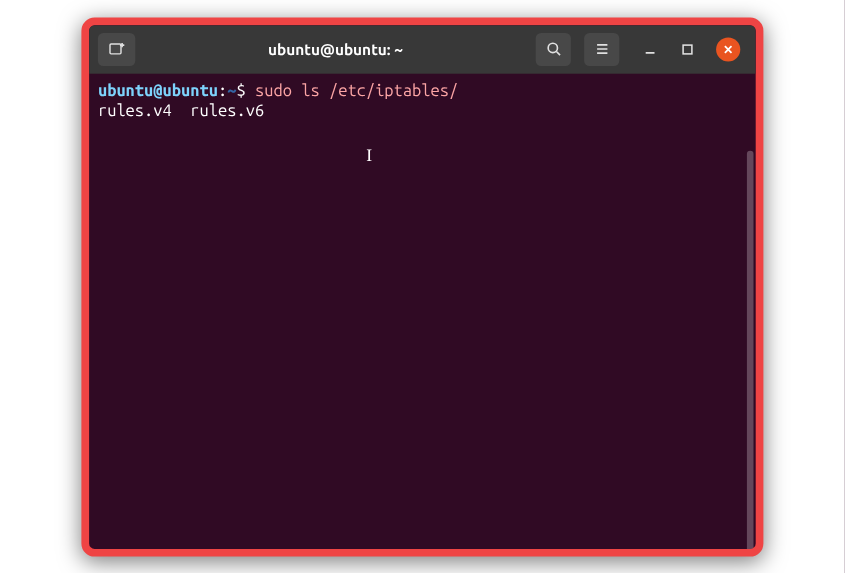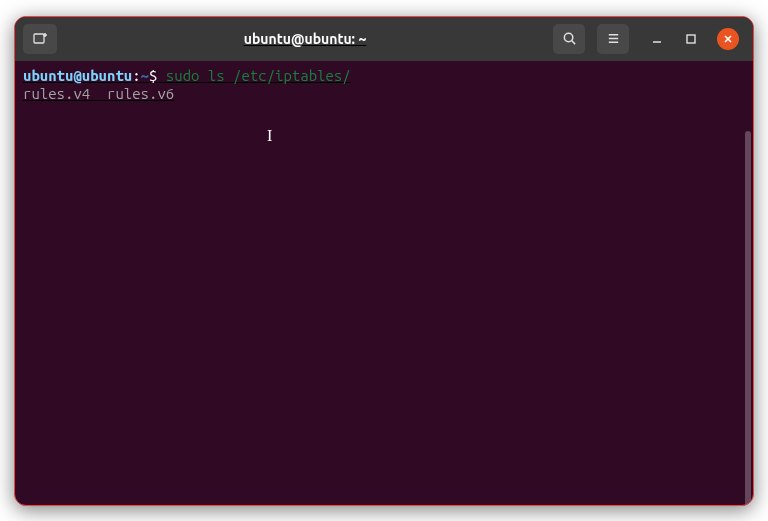--- a/index.html
+++ b/index.html
@@ -10,29 +10,28 @@
     body {
       width: 768px;
       height: 521px;
       background: #fff;
       display: flex;
       align-items: center;
       justify-content: center;
       font-family: "Ubuntu Mono", "DejaVu Sans Mono", monospace;
     }
     .window {
-      width: 740px;
+      width: 620px;
       height: 490px;
       background: #300a24;
       border-radius: 12px;
       overflow: hidden;
       box-shadow: 0 4px 20px rgba(0,0,0,0.5);
-      border: 1px solid #ef4444;
+      border: 7px solid #ef4444;
       position: relative;
-      text-decoration: underline;
     }
     .titlebar {
       height: 44px;
       background: #383838;
       display: flex;
       align-items: center;
       padding: 0 8px;
       gap: 8px;
     }
     .titlebar-left {
@@ -119,24 +118,24 @@
       color: #ffffff;
     }
     .prompt-path {
       color: #3465a4;
       font-weight: bold;
     }
     .prompt-dollar {
       color: #ffffff;
     }
     .cmd-text {
-      color: #15803d;
+      color: #fca5a5;
     }
     .output-text {
-      color: #a3a3a3;
+      color: #ffffff;
     }
     .cursor-block {
       display: inline-block;
       width: 8px;
       height: 15px;
       background: #ffffff;
       vertical-align: text-bottom;
       margin-left: 1px;
     }
     .scrollbar {

